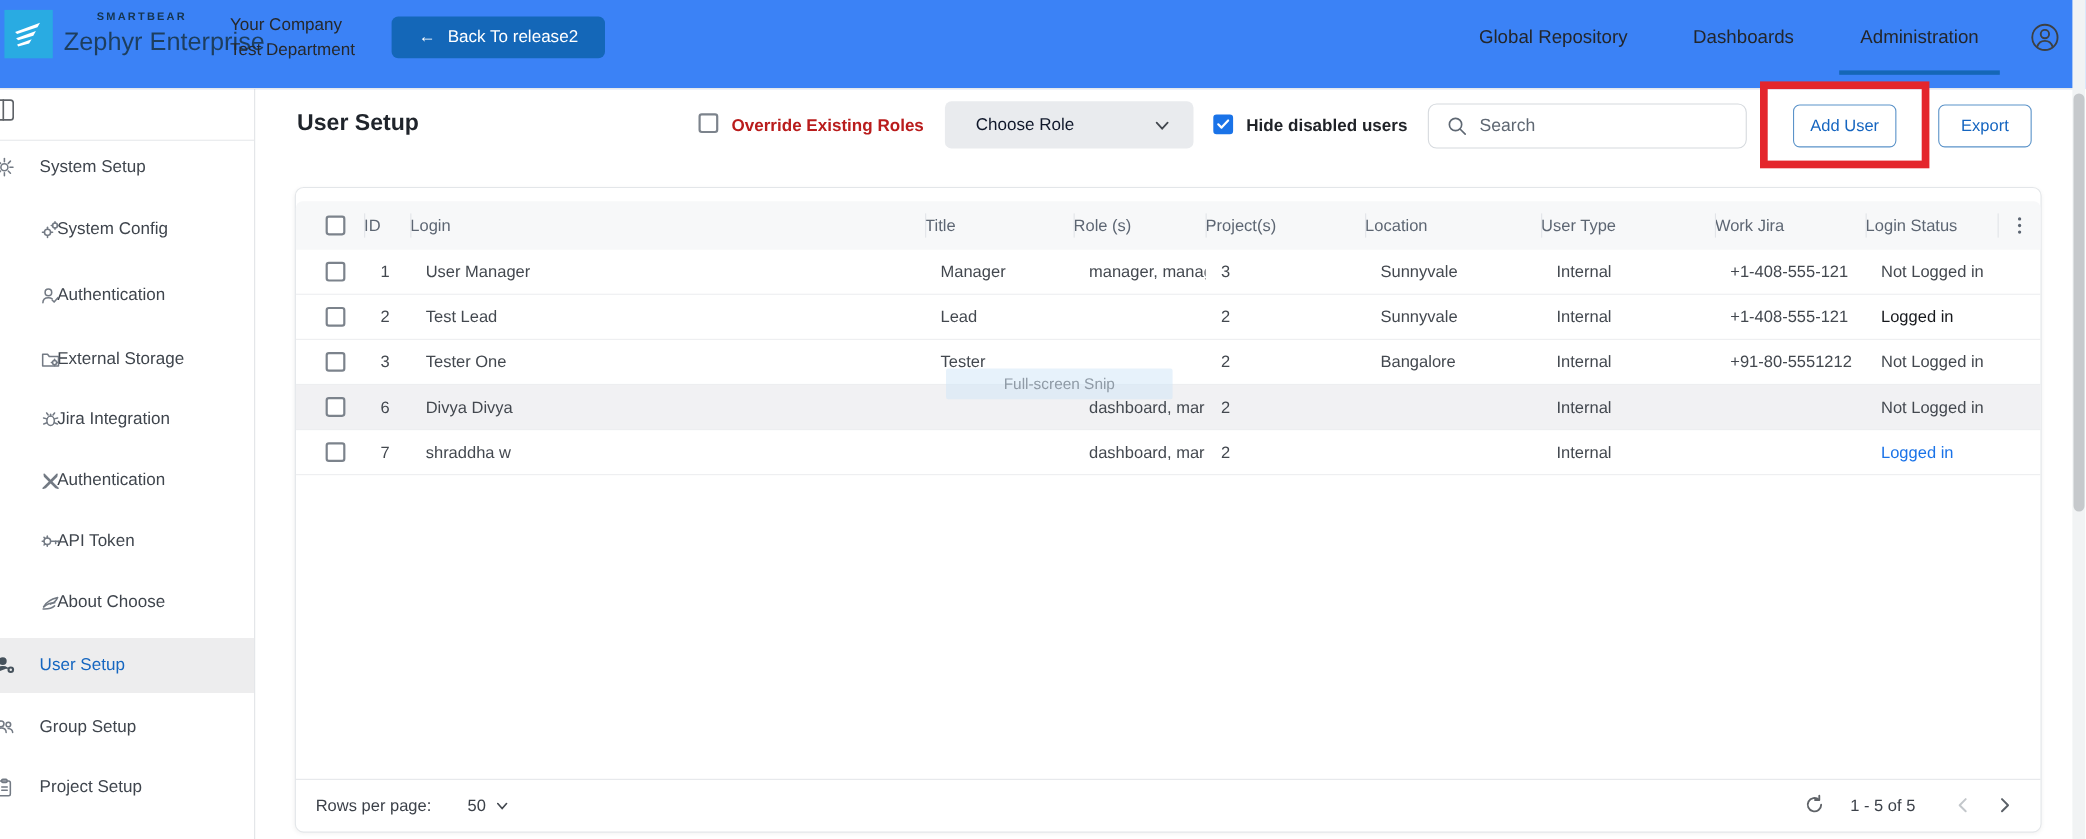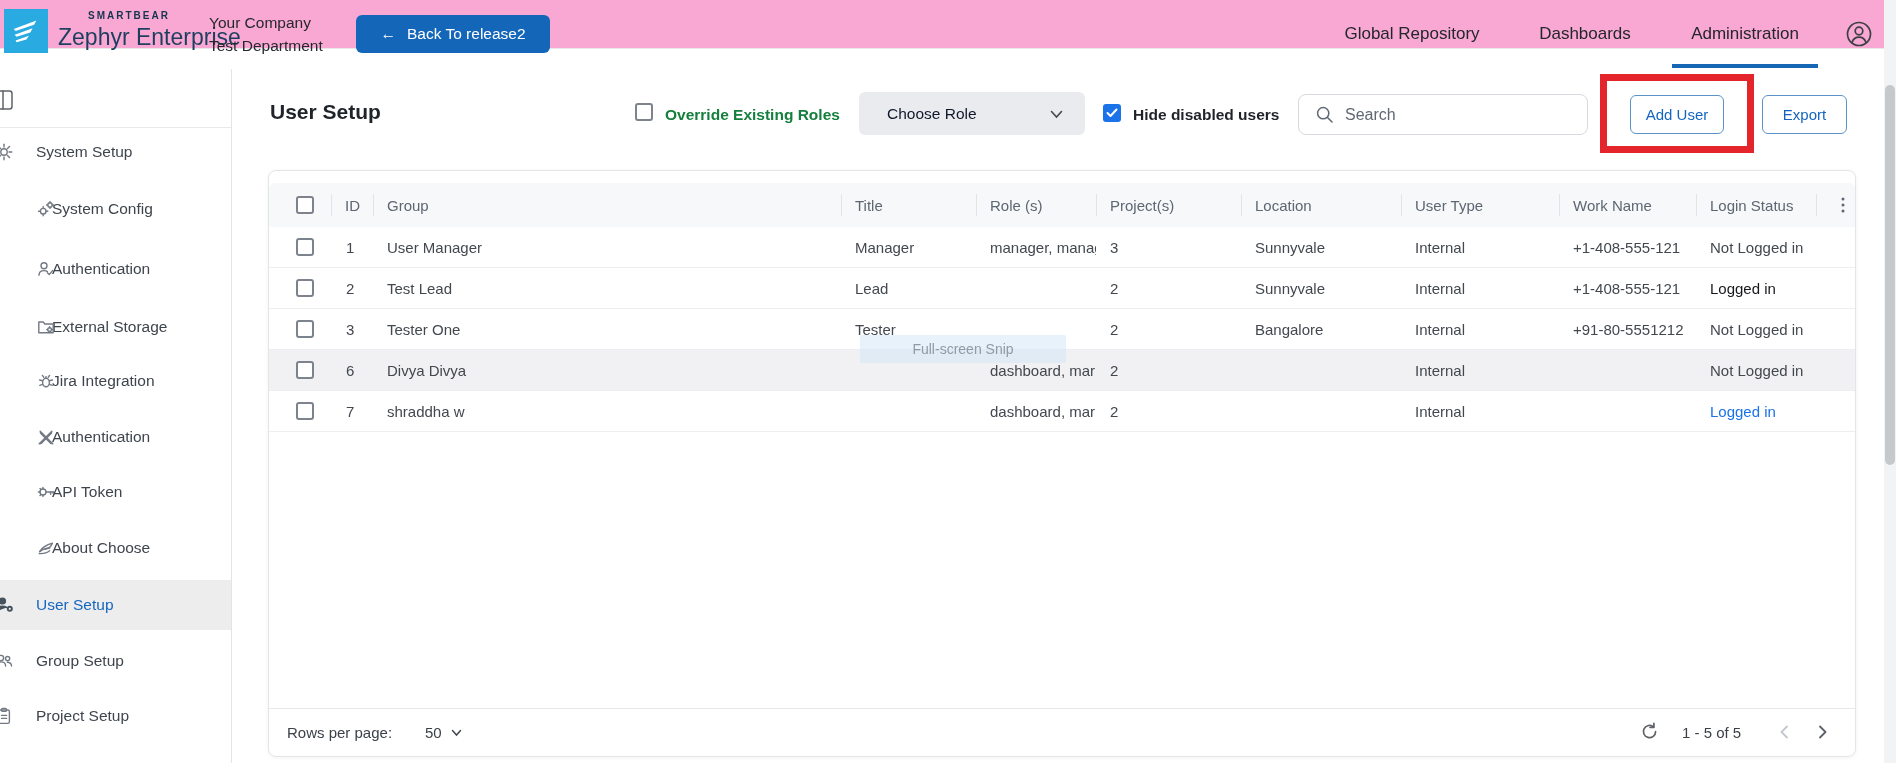--- a/index.html
+++ b/index.html
@@ -1,21 +1,21 @@
 <!DOCTYPE html>
 <html><head>
 <meta charset="utf-8">
 <style>
   * { margin:0; padding:0; box-sizing:border-box; }
   html,body { background:#fff; }
   .screen{ position:relative; width:1896px; height:763px; background:#fff;
            font-family:"Liberation Sans", sans-serif; overflow:hidden; color:#202428;}
 
   
-  .topbar{ position:absolute; left:0; top:0; width:1896px; height:49px; background:#f9a8d4;
+  .topbar{ position:absolute; left:0; top:0; width:1896px; height:81px; background:#3b82f6;
            border-bottom:1px solid #e7e9eb; z-index:30;}
   .logo-square{ position:absolute; left:4px; top:9px; width:44px; height:44px; background:#29abe2;
                 display:flex; align-items:center; justify-content:center; }
   .brand-smartbear{ position:absolute; left:88px; top:10px; font-size:10px; font-weight:bold;
                     letter-spacing:2px; color:#15344e;}
   .brand-product{ position:absolute; left:58px; top:24px; font-size:23px; color:#1d3e5e; font-weight:500;}
   .company-block{ position:absolute; left:209px; top:11px; font-size:15.5px; color:#25282c; line-height:23px;}
   .back-btn{ position:absolute; left:356px; top:15px; width:194px; height:38px; background:#1467b8;
              border:none; border-radius:6px; color:#fff; font-size:15.5px; font-family:inherit;
              display:flex; align-items:center; justify-content:center; gap:11px; cursor:pointer;}
@@ -48,21 +48,21 @@
 
   
   .main{ position:absolute; left:232px; top:69px; width:1652px; height:694px; background:#fff;}
   .page-title{ position:absolute; left:38px; top:31px; font-size:21px; font-weight:bold; color:#1f242b;}
 
   .cb{ width:18px; height:18px; border:2px solid #7c838c; border-radius:3px; background:#fff;
        display:inline-flex; align-items:center; justify-content:center; cursor:pointer; flex:0 0 18px;}
   .cb.checked{ background:#1a73e8; border-color:#1a73e8;}
 
   .override-cb{ position:absolute; left:403px; top:34px;}
-  .override-label{ position:absolute; left:433px; top:37px; font-size:15.5px; font-weight:bold; color:#15803d;}
+  .override-label{ position:absolute; left:433px; top:37px; font-size:15.5px; font-weight:bold; color:#b91c1c;}
   .choose-role{ position:absolute; left:627px; top:23px; width:226px; height:43px; background:#e9ebee;
                 border-radius:6px; display:flex; align-items:center; cursor:pointer;}
   .choose-role .cr-label{ margin-left:28px; font-size:15.5px; color:#0f172a;}
   .choose-role .cr-chevron{ position:absolute; right:22px; top:18px;}
   .hide-cb{ position:absolute; left:871px; top:35px;}
   .hide-label{ position:absolute; left:901px; top:37px; font-size:15.5px; font-weight:bold; color:#1f2227;}
 
   .search-box{ position:absolute; left:1066px; top:25px; width:290px; height:41px;
                border:1px solid #d6dade; border-radius:8px; background:#fff;
                display:flex; align-items:center;}
@@ -78,21 +78,21 @@
   .red-annotation{ position:absolute; left:1368px; top:5px; width:154px; height:79px;
                    border:7px solid #e4262c; z-index:40; pointer-events:none;}
 
   
   .card{ position:absolute; left:36px; top:101px; width:1588px; height:587px; background:#fff;
          border:1px solid #e3e6e9; border-radius:8px; box-shadow:0 1px 4px rgba(0,0,0,.05);}
   .t-row{ display:grid; grid-template-columns:62px 42px 468px 135px 120px 145px 160px 158px 137px 120px 1fr;
           align-items:center;}
   .t-head{ margin-top:12px; height:44px; background:#f7f8f9; color:#5d6673; font-size:15px;
            border-radius:6px 6px 0 0;}
-  .h-cell{ position:relative; padding-left:14px; height:44px; display:flex; align-items:center;}
+  .h-cell{ position:relative; height:44px; display:flex; align-items:center;}
   .h-cell + .h-cell::before{ content:''; position:absolute; left:0; top:11px; height:22px; width:1px; background:#e2e4e8;}
   .cb-cell{ display:flex; align-items:center; padding-left:27px;}
   .t-body .t-row{ height:41px; border-bottom:1px solid #edeef0; font-size:15px; color:#43484f; cursor:default;}
   .t-body .t-row.highlighted{ background:#f1f1f3;}
   .cell{ padding-left:14px; white-space:nowrap; overflow:hidden;}
   .cell.id{ padding-left:15px;}
   .cell.login-dark{ color:#16181c;}
   .cell.login-link{ color:#1a73e8; cursor:pointer;}
   .kebab-cell{ display:flex; justify-content:center; cursor:pointer;}
 
@@ -345,27 +345,27 @@
     <button class="btn-outline add-user-btn">Add User</button>
     <button class="btn-outline export-btn">Export</button>
     <div class="red-annotation"></div>
 
     <section class="card">
       <div class="t-row t-head">
         <div class="h-cell cb-cell">
             <span class="cb" style="border-width:2px"></span>
           </div>
         <div class="h-cell">ID</div>
-        <div class="h-cell">Group</div>
+        <div class="h-cell">Login</div>
         <div class="h-cell">Title</div>
         <div class="h-cell">Role (s)</div>
         <div class="h-cell">Project(s)</div>
         <div class="h-cell">Location</div>
         <div class="h-cell">User Type</div>
-        <div class="h-cell">Work Name</div>
+        <div class="h-cell">Work Jira</div>
         <div class="h-cell">Login Status</div>
         <div class="h-cell kebab-cell">
           <svg width="4" height="16" viewBox="0 0 4 16">
             <circle cx="2" cy="2" r="1.5" fill="#5d6673"></circle>
               <circle cx="2" cy="8" r="1.5" fill="#5d6673"></circle>
               <circle cx="2" cy="14" r="1.5" fill="#5d6673"></circle>
           </svg>
         </div>
       </div>
 

